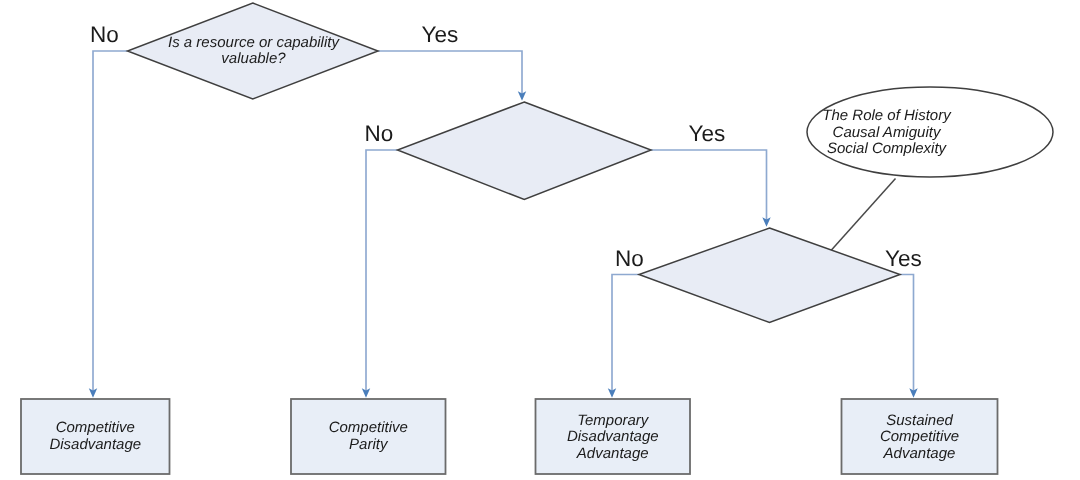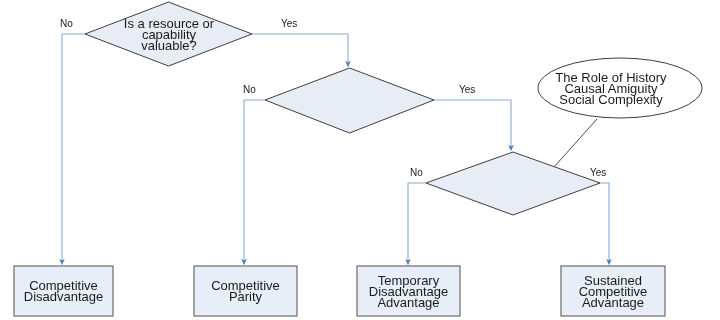--- a/index.html
+++ b/index.html
@@ -1,25 +1,25 @@
 <!DOCTYPE html>
 <html><head>
 <meta charset="utf-8">
 <style>
   html,body{margin:0;padding:0;background:#ffffff;}
   body{font-family:"Liberation Sans",sans-serif;}
   #canvas{position:relative;width:720px;height:320px;background:#ffffff;overflow:hidden;}
   svg.layer{position:absolute;left:0;top:0;width:720px;height:320px;}
   .node-text{
     position:absolute;display:flex;align-items:center;justify-content:center;
-    text-align:center;color:#1b1b1b;font-size:13px;line-height:11px;
-    pointer-events:none;white-space:pre-line;
+    text-align:center;color:#1b1b1b;font-size:10px;line-height:11px;
+    pointer-events:none;white-space:pre-line;font-style:italic;
   }
   .edge-label{
-    position:absolute;color:#1b1b1b;font-size:10px;line-height:11px;
+    position:absolute;color:#1b1b1b;font-size:15px;line-height:11px;
     text-align:center;white-space:nowrap;
   }
   .diamond-shape{fill:#e8ecf5;stroke:#3f3f3f;stroke-width:1;}
   .box-shape{fill:#e8eef7;stroke:#6b6b6b;stroke-width:1.2;}
   .ellipse-shape{fill:#ffffff;stroke:#3f3f3f;stroke-width:1;}
   .conn{stroke:#8ea9d0;stroke-width:1.1;fill:none;}
   .conn-dark{stroke:#4a4a4a;stroke-width:1;fill:none;}
   .arrow-fill{fill:#4a7ebb;}
 </style>
 </head>
@@ -59,21 +59,21 @@
     <rect class="box-shape" x="194" y="266" width="103" height="50"></rect>
     <rect class="box-shape" x="357" y="266" width="103" height="50"></rect>
     <rect class="box-shape" x="561" y="266" width="104" height="50"></rect>
   </svg>
 
   <div class="node-text" style="left:95px;top:14px;width:148px;height:40px;">Is a resource or capability
 valuable?</div>
 
 
 
-  <div class="node-text" style="left:542px;top:70px;width:138px;height:36px;">The Role of History
+  <div class="node-text" style="left:522px;top:70px;width:138px;height:36px;">The Role of History
 Causal Amiguity
 Social Complexity</div>
 
   <div class="node-text" style="left:14px;top:266px;width:99px;height:50px;">Competitive
 Disadvantage</div>
 
   <div class="node-text" style="left:194px;top:266px;width:103px;height:50px;">Competitive
 Parity</div>
 
   <div class="node-text" style="left:357px;top:266px;width:103px;height:50px;">Temporary

